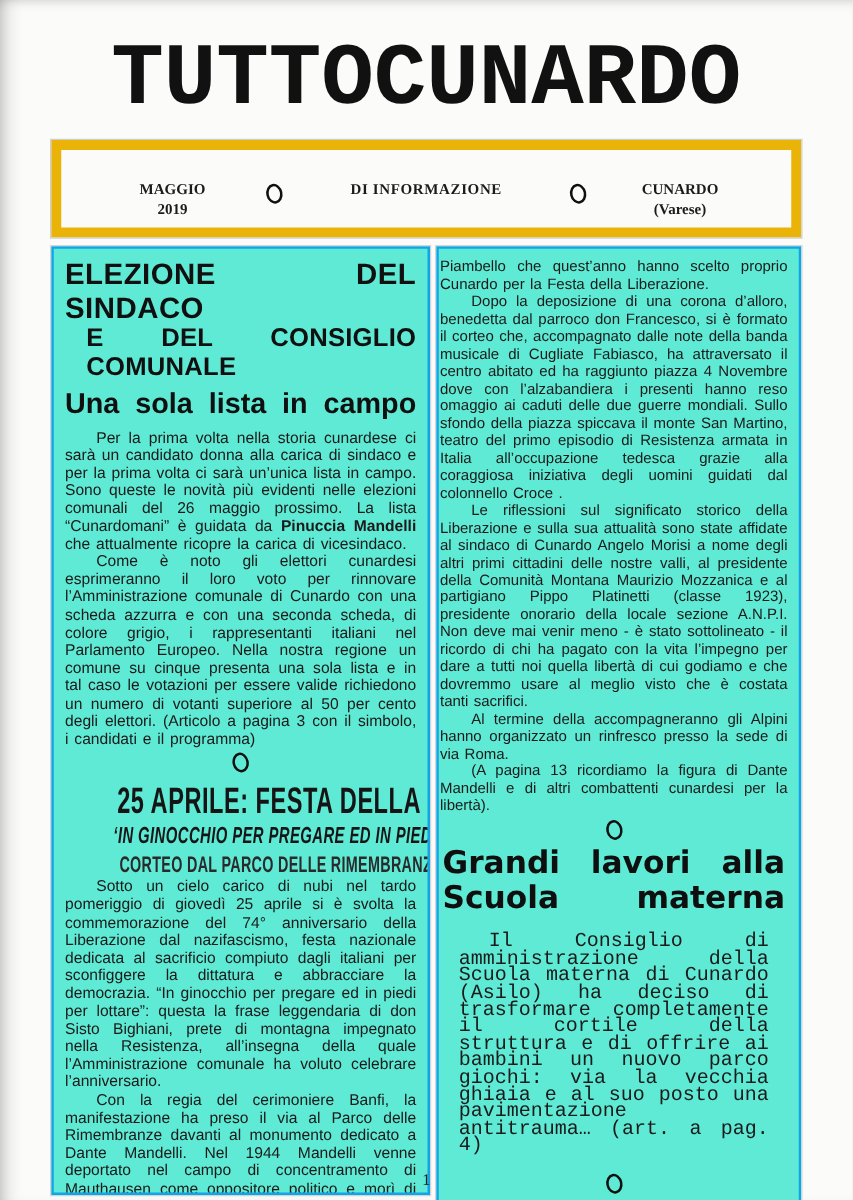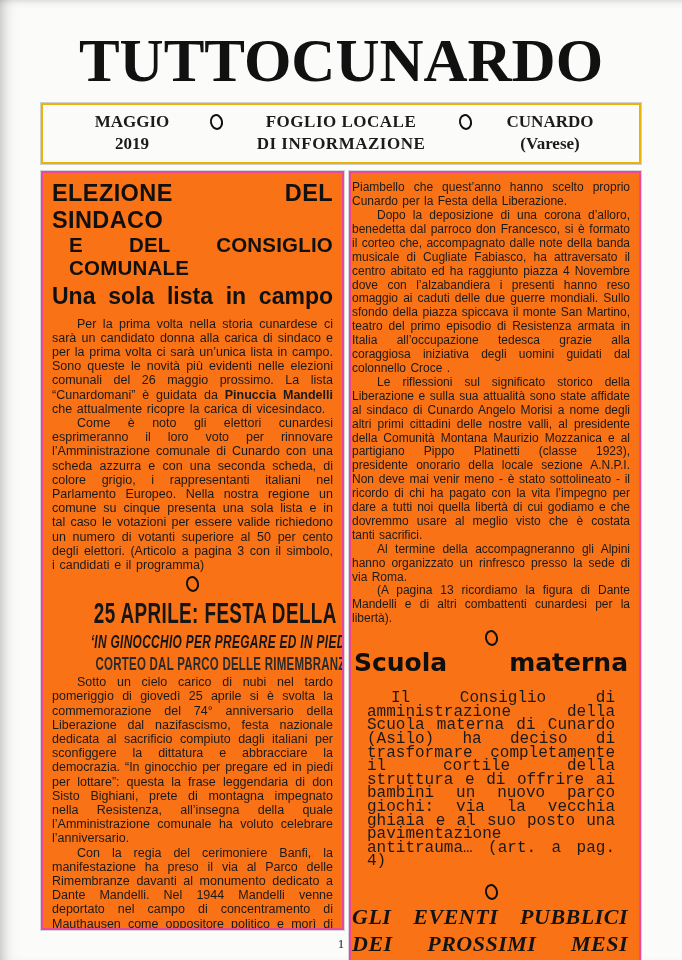--- a/index.html
+++ b/index.html
@@ -11,59 +11,59 @@
   }
   .page{
     position:relative;width:682px;height:960px;overflow:hidden;
     background:#fbfbfa;
     box-shadow:inset 14px 0 16px -14px rgba(60,60,60,.45), inset 0 8px 10px -9px rgba(60,60,60,.3);
   }
   
   .paper-title{
     margin-top:30px;
     text-align:center;
-    font-family:Liberation Serif, serif;
+    font-family:Liberation Mono, monospace;
     font-weight:bold;
-    font-size:61px;
+    font-size:70px;
     line-height:1.0;
     letter-spacing:0px;
     color:#111;
     white-space:nowrap;
   }
   .masthead{
     margin:12px 41px 0 41px;
-    border:2px solid #eab308;
+    border:8px solid #eab308;
     outline:1px solid #cfcfcf;
     display:flex;align-items:flex-start;justify-content:space-between;
-    padding:6px 14px 7px 14px;
+    padding:24px 14px 7px 14px;
     font-family:"Liberation Serif",serif;
     font-weight:bold;
-    font-size:17px;line-height:1.3;
+    font-size:12px;line-height:1.3;
     text-align:center;color:#1b1b1b;
   }
   .masthead .cell{flex:0 0 auto;}
   .cell-date{width:150px;}
   .cell-center{width:230px;letter-spacing:.5px;}
   .cell-place{width:150px;}
   .ring{
     display:inline-block;width:9px;height:12px;
     border:2.4px solid #101010;border-radius:50%;
     transform:rotate(-12deg);
     background:transparent;
   }
   .masthead .ring{margin-top:3px;}
   
   .cols{
     margin:7px 41px 0 41px;
     display:flex;gap:5px;
   }
   .col{
-    border:2px solid #ec4899;
+    border:2px solid #0ea5e9;
     outline:1px solid #d4d4d4;
-    background:#f97316;
+    background:#5eead4;
     overflow:hidden;
     box-sizing:border-box;
   }
   .col-left{width:304px;height:759px;padding:7px 9px 4px 9px;}
   .col-right{width:293px;height:843px;padding:8px 9px 4px 1px;}
   
   .h1-sans{
     font-weight:bold;font-size:23.5px;line-height:1.12;
     text-align:justify;text-align-last:justify;
     letter-spacing:.4px;color:#101010;
@@ -138,21 +138,20 @@
 
   <div class="paper-title">TUTTOCUNARDO</div>
 
   <div class="masthead">
     <div class="cell cell-date">
       <div>MAGGIO</div>
       <div>2019</div>
     </div>
     <span class="ring"></span>
     <div class="cell cell-center">
-      <div>FOGLIO  LOCALE</div>
       <div>DI  INFORMAZIONE</div>
     </div>
     <span class="ring"></span>
     <div class="cell cell-place">
       <div>CUNARDO</div>
       <div>(Varese)</div>
     </div>
   </div>
 
   <div class="cols">
@@ -178,20 +177,21 @@
     <div class="col col-right">
       <p class="body-p" style="text-indent:0;">Piambello che quest’anno hanno scelto proprio Cunardo per la Festa della Liberazione.</p>
       <p class="body-p">Dopo la deposizione di una corona d’alloro, benedetta dal parroco don Francesco, si è formato il corteo che, accompagnato dalle note della banda musicale di Cugliate Fabiasco, ha attraversato il centro abitato ed ha raggiunto piazza 4 Novembre dove con l’alzabandiera i presenti hanno reso omaggio ai caduti delle due guerre mondiali. Sullo sfondo della piazza spiccava il monte San Martino, teatro del primo episodio di Resistenza armata in Italia all’occupazione tedesca grazie alla coraggiosa iniziativa degli uomini guidati dal colonnello Croce .</p>
       <p class="body-p">Le riflessioni sul significato storico della Liberazione e sulla sua attualità sono state affidate al sindaco di Cunardo Angelo Morisi  a nome degli altri primi cittadini delle nostre valli, al presidente della Comunità Montana Maurizio Mozzanica e al partigiano Pippo Platinetti  (classe 1923), presidente onorario della locale sezione A.N.P.I. Non deve mai venir meno - è stato sottolineato - il ricordo di chi ha pagato con la vita l’impegno per dare a tutti noi quella libertà di cui godiamo e che dovremmo usare al meglio  visto che è costata tanti sacrifici.</p>
       <p class="body-p">Al termine della accompagneranno gli Alpini hanno organizzato un rinfresco presso la sede di via Roma.</p>
       <p class="body-p">(A pagina 13 ricordiamo la figura di Dante Mandelli e di altri combattenti cunardesi per la libertà).</p>
 
       <div class="divider"><span class="ring"></span></div>
 
       <div class="verda-h">
+        <div>Grandi lavori alla</div>
         <div>Scuola materna</div>
       </div>
       <p class="verda-p">Il Consiglio di amministrazione della Scuola materna di Cunardo (Asilo) ha deciso di trasformare completamente il cortile della struttura e di offrire ai bambini un nuovo parco giochi: via la vecchia ghiaia e al suo posto una  pavimentazione antitrauma…  (art. a pag. 4)</p>
 
       <div class="divider"><span class="ring"></span></div>
 
       <div class="serif-h">
         <div>GLI EVENTI PUBBLICI</div>
         <div>DEI PROSSIMI MESI</div>
       </div>

